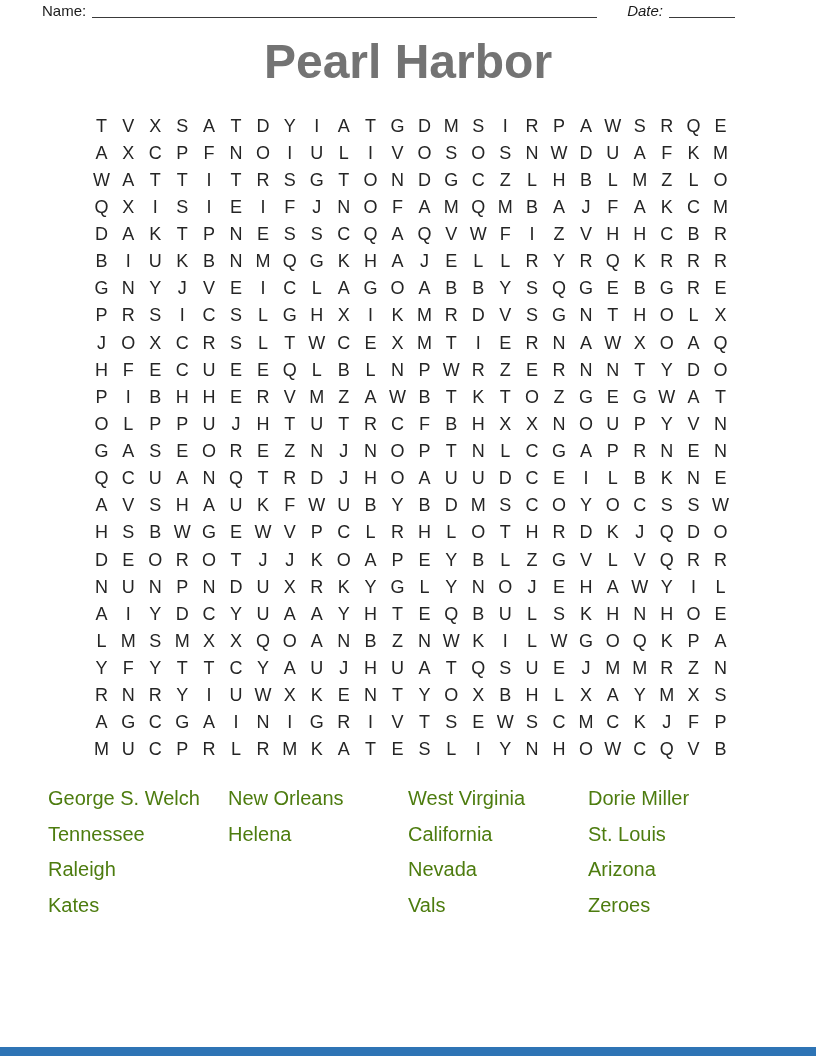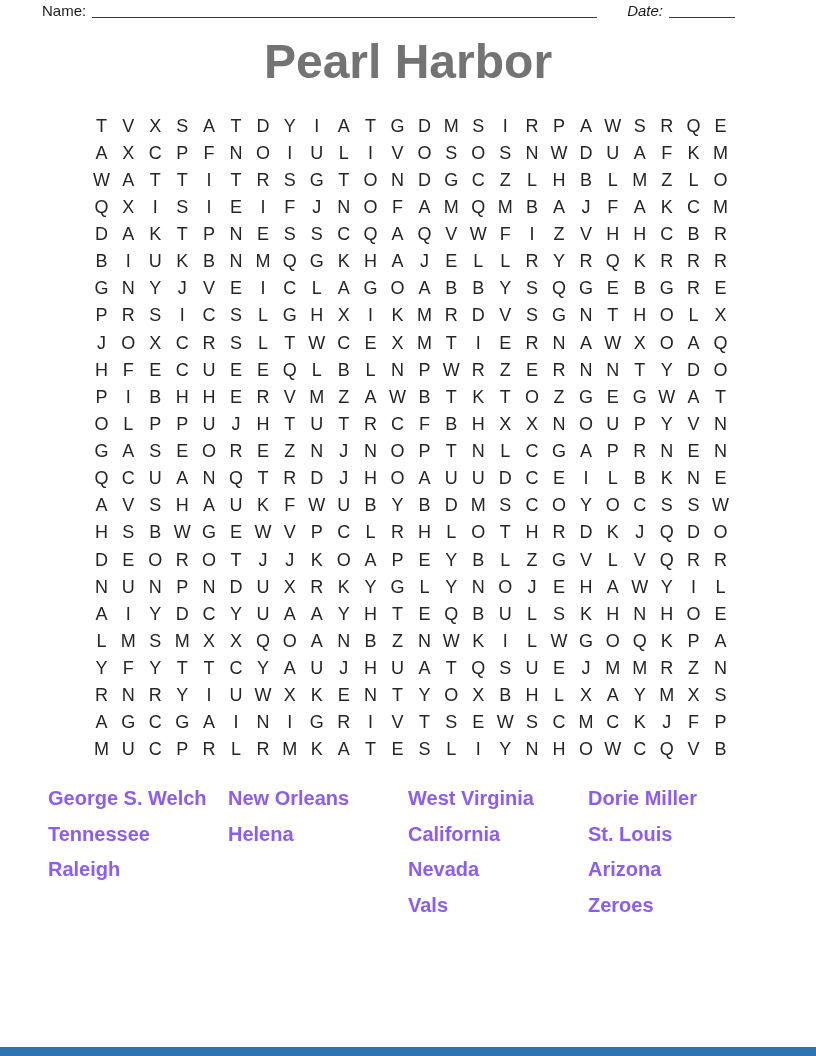--- a/index.html
+++ b/index.html
@@ -52,24 +52,23 @@
   }
 
   
   .word-list {
     position: absolute; left: 48px; top: 781px;
     width: 730px;
     display: flex;
   }
   .word-col { width: 180px; }
   .word-item {
-    font-size: 20px; color: #8b5cf6;
+    font-size: 20px; color: #4d7c0f;
     height: 35.7px; line-height: 35.7px;
     white-space: nowrap;
-    font-weight: bold;
   }
 
   
   .footer-bar {
     position: absolute; left: 0; bottom: 0;
     width: 100%; height: 9px;
   }
 </style>
 </head>
 <body>
@@ -660,20 +659,21 @@
     <span class="cell">Q</span>
     <span class="cell">V</span>
     <span class="cell">B</span>
   </div>
 
 <div class="word-list" id="word-list">
     <div class="word-col">
       <div class="word-item">George S. Welch</div>
       <div class="word-item">Tennessee</div>
       <div class="word-item">Raleigh</div>
+      <div class="word-item">Kates</div>
     </div>
     <div class="word-col">
       <div class="word-item">New Orleans</div>
       <div class="word-item">Helena</div>
     </div>
     <div class="word-col">
       <div class="word-item">West Virginia</div>
       <div class="word-item">California</div>
       <div class="word-item">Nevada</div>
       <div class="word-item">Vals</div>

